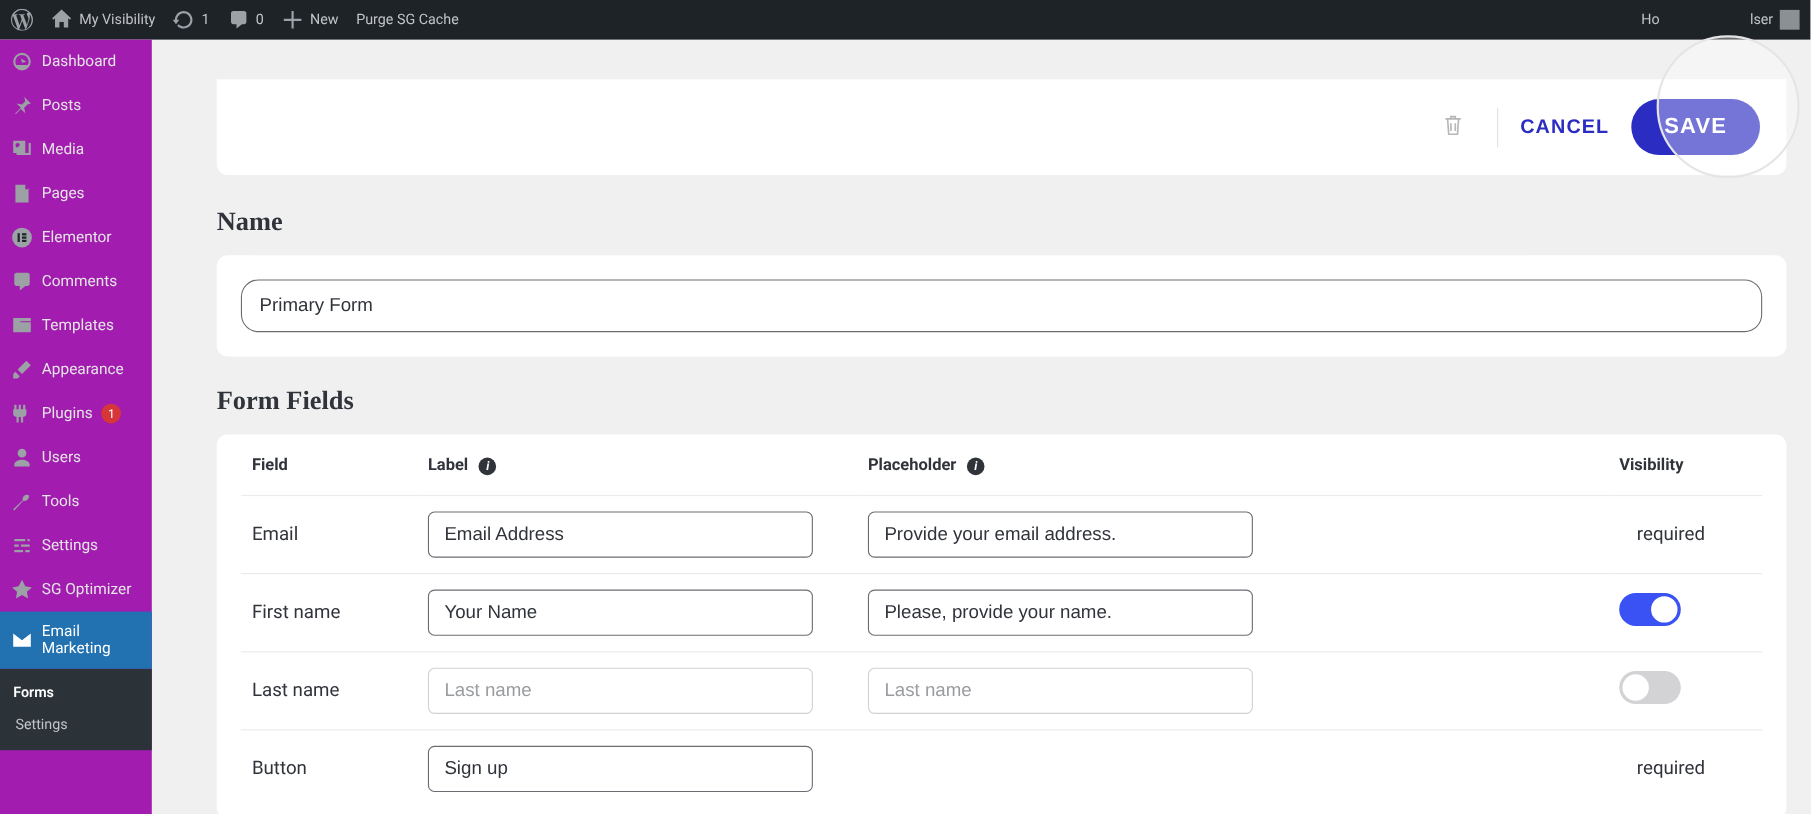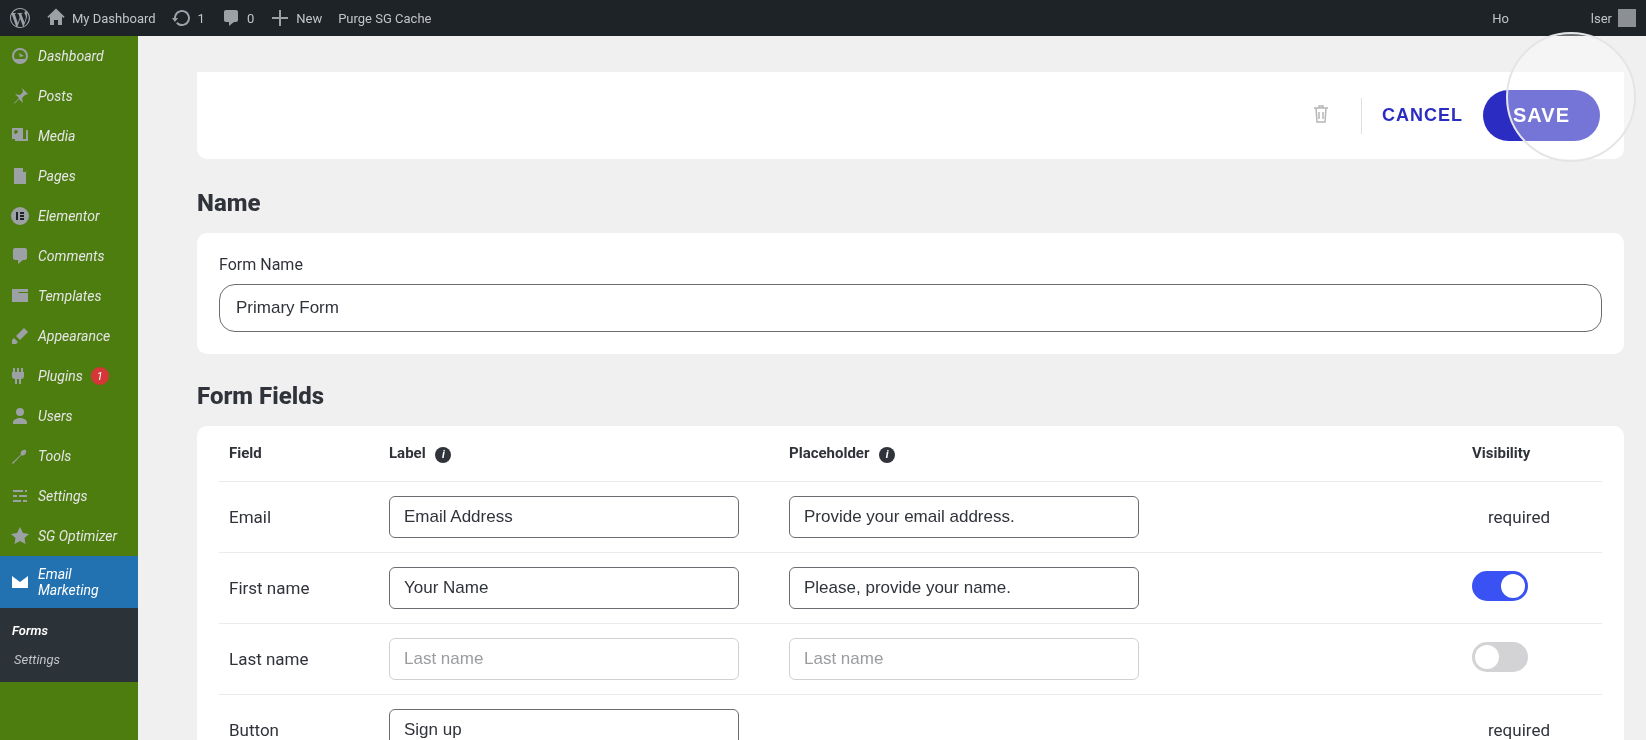--- a/index.html
+++ b/index.html
@@ -8,21 +8,21 @@
     
     .admin-bar { background: #1d2327; color: #c3c4c7; height: 36px; display: flex; align-items: center; padding: 0 10px; font-size: 13px; justify-content: space-between; }
     .admin-bar-left { display: flex; align-items: center; gap: 16px; }
     .admin-bar-right { display: flex; align-items: center; gap: 10px; text-align: right; }
     .admin-bar-item { display: flex; align-items: center; gap: 6px; cursor: pointer; color: #c3c4c7; }
     .admin-ico { width: 20px; height: 20px; display: inline-flex; align-items: center; justify-content: center; }
     .admin-ico svg { width: 20px; height: 20px; fill: #9ca1a6; }
     .admin-avatar { width: 18px; height: 18px; background: #8c8f94; display: inline-block; }
 
     
-    .sidebar { position: absolute; left: 0; top: 36px; width: 138px; background: #4d7c0f; color: #c3c4c7; height: calc(100% - 36px); font-size: 14px; font-style: italic; }
+    .sidebar { position: absolute; left: 0; top: 36px; width: 138px; background: #a21caf; color: #c3c4c7; height: calc(100% - 36px); font-size: 14px; }
     .side-item { display: flex; align-items: center; gap: 8px; padding: 10px 10px; cursor: pointer; color: #e5e5e6; }
     .side-item .sico { width: 20px; height: 20px; display: inline-flex; align-items: center; justify-content: center; }
     .side-item .sico svg { width: 20px; height: 20px; fill: #9ca1a6; }
     .side-item.active { background: #2271b1; color: #fff; position: relative; }
     .side-item.active .sico svg { fill: #fff; }
     .side-item.active::after { content: ''; position: absolute; right: -8px; top: 50%; transform: translateY(-50%); border: 8px solid transparent; border-right-color: #f0f0f1; }
     .side-sub { background: #2c3338; padding: 8px 0; }
     .side-sub-item { padding: 7px 14px; cursor: pointer; color: #c3c4c7; font-size: 13px; }
     .side-sub-item.current { color: #fff; font-weight: 600; padding-left: 12px; }
     .badge { background: #d63638; color: #fff; border-radius: 10px; padding: 0 6px; font-size: 11px; min-width: 18px; height: 18px; display: inline-flex; align-items: center; justify-content: center; }
@@ -32,21 +32,21 @@
 
     .action-card { background: #fff; padding: 18px 24px; border-radius: 0 0 10px 10px; display: flex; justify-content: flex-end; align-items: center; gap: 20px; margin: 0 22px 30px; }
     .trash-divider { width: 1px; height: 36px; background: #e0e0e0; margin-left: 10px; }
     .btn-cancel { background: transparent; border: none; color: #2a2cc2; font-weight: 800; font-size: 18px; letter-spacing: 1px; cursor: pointer; }
     .btn-save { background: #2a2cc2; color: #fff; border: none; border-radius: 999px; padding: 14px 30px; font-weight: 800; font-size: 20px; letter-spacing: 1px; cursor: pointer; }
     .trash-btn { background: transparent; border: none; cursor: pointer; display: flex; align-items: center; }
     .trash-btn svg { width: 20px; height: 22px; }
 
     .highlight-ring { position: absolute; right: -12px; top: -40px; width: 130px; height: 130px; border-radius: 50%; border: 2px solid #e5e5e8; pointer-events: none; background: rgba(255,255,255,0.35); z-index: 5; }
 
-    .section-title { font-size: 24px; font-weight: 800; color: #30333a; margin: 0 22px 16px; }
+    .section-title { font-size: 24px; font-weight: 800; color: #30333a; margin: 0 22px 16px; font-family: Liberation Serif, serif; }
 
     .card { background: #fff; margin: 0 22px 28px; border-radius: 10px; padding: 22px; }
 
     .field-label { font-size: 16px; color: #30333a; margin-bottom: 10px; display: block; }
     .text-input { width: 100%; border: 1px solid #6b6d72; border-radius: 16px; padding: 13px 16px; font-size: 17px; color: #30333a; outline: none; }
 
     
     .ftable { width: 100%; border-collapse: collapse; }
     .ftable th { text-align: left; font-size: 15px; font-weight: 700; color: #30333a; padding: 12px 10px 18px; border-bottom: 1px solid #eceaea; }
     .ftable th.right, .ftable td.right { text-align: left; }
@@ -79,21 +79,21 @@
             <path d="M10 0C4.5 0 0 4.5 0 10s4.5 10 10 10 10-4.5 10-10S15.5 0 10 0zM1 10c0-1.3.3-2.5.8-3.6l4.3 11.8C3.1 16.8 1 13.6 1 10zm9 9c-.9 0-1.7-.1-2.5-.4l2.7-7.8 2.8 7.6c0 .1 0 .1.1.1-1 .4-2 .5-3.1.5zm1.2-13.2c.5 0 1-.1 1-.1.5 0 .4-.7-.1-.7 0 0-1.4.1-2.3.1-.8 0-2.2-.1-2.2-.1-.5 0-.5.7-.1.7 0 0 .4.1.9.1l1.3 3.6-1.9 5.6L4.7 5.8c.5 0 1-.1 1-.1.5 0 .4-.7-.1-.7 0 0-1.4.1-2.3.1h-.5C4.3 2.7 7 1 10 1c2.3 0 4.3.9 5.9 2.3h-.1c-.8 0-1.4.7-1.4 1.5 0 .7.4 1.3.8 2 .3.6.7 1.3.7 2.3 0 .7-.3 1.6-.6 2.7l-.8 2.8-3.3-8.8zm6.1-.5c.9 1.4 1.4 3 1.4 4.7 0 3.7-2 6.9-5 8.6l2.8-7.9c.5-1.3.7-2.3.7-3.2 0-.8-.1-1.5-.3-2.2h.4z"></path>
           </svg>
       </span>
     </div>
     <div class="admin-bar-item">
       <span class="admin-ico">
         <svg viewBox="0 0 20 20">
             <path d="M16 8.5l1.5 1.4 1.1-1.2L10 .6 1.4 8.7l1.1 1.2L4 8.5V17h4V12h4v5h4z"></path>
           </svg>
       </span>
-      <span>My Dashboard</span>
+      <span>My Visibility</span>
     </div>
     <div class="admin-bar-item">
       <span class="admin-ico">
         <svg viewBox="0 0 20 20">
             <path d="M10 2c-4.4 0-8 3.6-8 8H0l3 4 3-4H4c0-3.3 2.7-6 6-6s6 2.7 6 6-2.7 6-6 6c-1.8 0-3.4-.8-4.5-2l-1.4 1.4C5.5 17 7.6 18 10 18c4.4 0 8-3.6 8-8s-3.6-8-8-8z"></path>
           </svg>
       </span>
       <span>1</span>
     </div>
     <div class="admin-bar-item">
@@ -261,21 +261,20 @@
           </svg>
       </span>
     </button>
     <div class="trash-divider"></div>
     <button class="btn-cancel">CANCEL</button>
     <button class="btn-save">SAVE</button>
   </div>
 
   <h2 class="section-title">Name</h2>
   <div class="card">
-    <label class="field-label">Form Name</label>
     <input class="text-input" type="text" value="Primary Form" style="">
   </div>
 
   <h2 class="section-title">Form Fields</h2>
   <div class="card" style="padding:6px 22px 10px;">
     <table class="ftable">
       <thead>
         <tr>
           <th style="width:160px">Field</th>
           <th style="width:400px">

